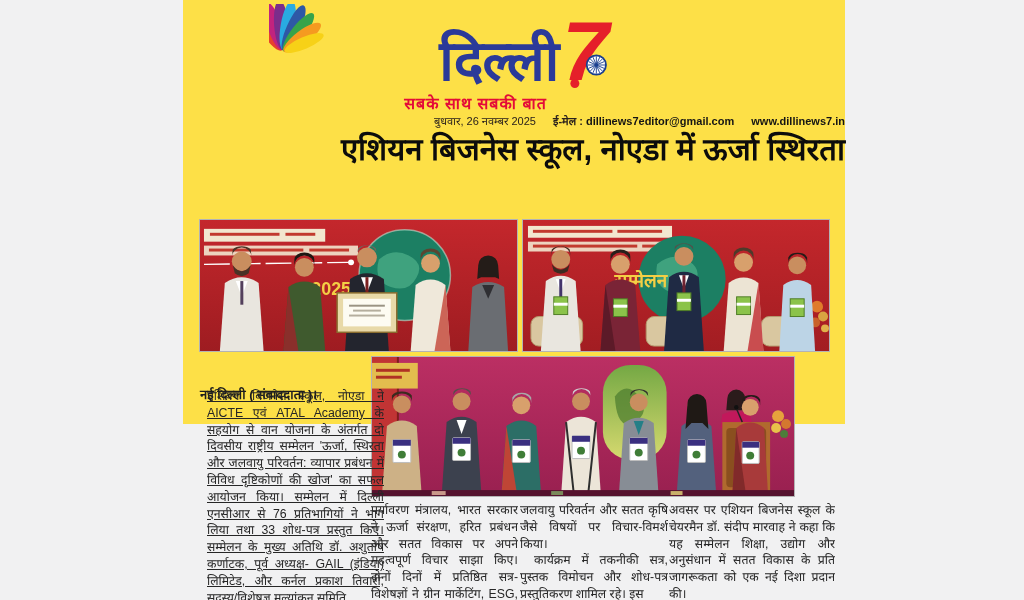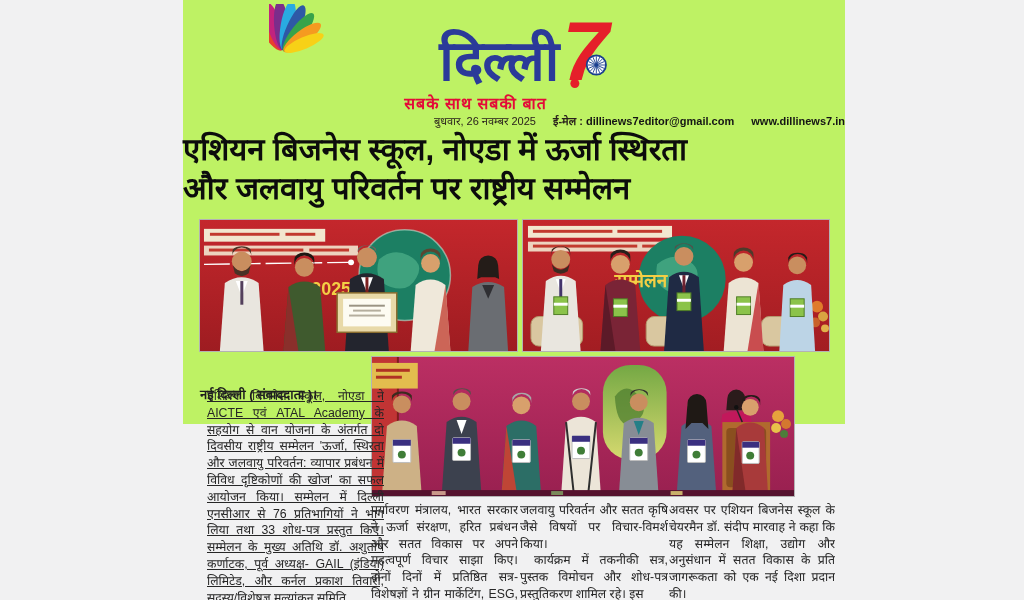--- a/index.html
+++ b/index.html
@@ -6,21 +6,21 @@
   html, body { width: 1024px; height: 600px; }
   body {
     background: #f1f1f2;
     font-family: "Liberation Sans", "DejaVu Sans", sans-serif;
     overflow: hidden;
     position: relative;
   }
   .page {
     position: absolute; left: 183px; top: 0;
     width: 662px; height: 424px;
-    background: #bef264;
+    background: #fde047;
   }
   
   .masthead { position: absolute; top: 0; left: 0; width: 100%; height: 128px; }
   .fan { position: absolute; left: 86px; top: 4px; width: 118px; height: 50px; }
   .logo-line {
     position: absolute; top: 12px; left: 50%; transform: translateX(-44%);
     display: flex; align-items: baseline; white-space: nowrap;
   }
   .logo-part1 {
     font-size: 56px; font-weight: 800; color: #2b3a99; line-height: 1.3; letter-spacing: -1px;
@@ -45,21 +45,21 @@
     position: absolute; top: 113px; width: 100%; text-align: right;
     font-size: 11px; color: #2a211c; white-space: nowrap;
   }
   .dateline .sep { display: inline-block; width: 14px; }
   .dl-date { font-weight: 400; }
   .dl-label { font-weight: 700; }
   .dl-email, .dl-web { font-weight: 700; color: #141414; }
   
   .headline {
     position: absolute; top: 130px; left: 0; width: 100%;
-    text-align: left; color: #0c0c0c; font-weight: 800;
+    text-align: right; color: #0c0c0c; font-weight: 800;
     font-size: 31px; line-height: 39px; letter-spacing: 0px;
   }
   
   .photo { position: absolute; background: #fff; border: 1px solid #b3b3b3; }
   .photo svg { display: block; width: 100%; height: 100%; }
   .photo-award  { left: 16px;  top: 219px; width: 319px; height: 133px; }
   .photo-books  { left: 339px; top: 219px; width: 308px; height: 133px; }
   .photo-launch { left: 188px; top: 356px; width: 424px; height: 141px; }
   
   .location-line {
@@ -119,21 +119,20 @@
     <div class="dateline">
       <span class="dl-date">बुधवार, 26 नवम्बर 2025</span><span class="sep"></span>
       <span class="dl-label">ई-मेल :</span>
       <span class="dl-email">dillinews7editor@gmail.com</span><span class="sep"></span>
       <span class="dl-web">www.dillinews7.in</span>
     </div>
   </div>
 
   <div class="headline">
     <div>एशियन बिजनेस स्कूल, नोएडा में ऊर्जा स्थिरता</div>
-    <div>और जलवायु परिवर्तन पर राष्ट्रीय सम्मेलन</div>
   </div>
 
   <div class="photo photo-award">
     <svg viewBox="0 0 319 133" preserveAspectRatio="none">
       <defs>
         <linearGradient id="red1" x1="0" y1="0" x2="0" y2="1">
           <stop offset="0" stop-color="#c4272c"></stop>
             <stop offset="1" stop-color="#9e1c21"></stop>
         </linearGradient>
       </defs>

